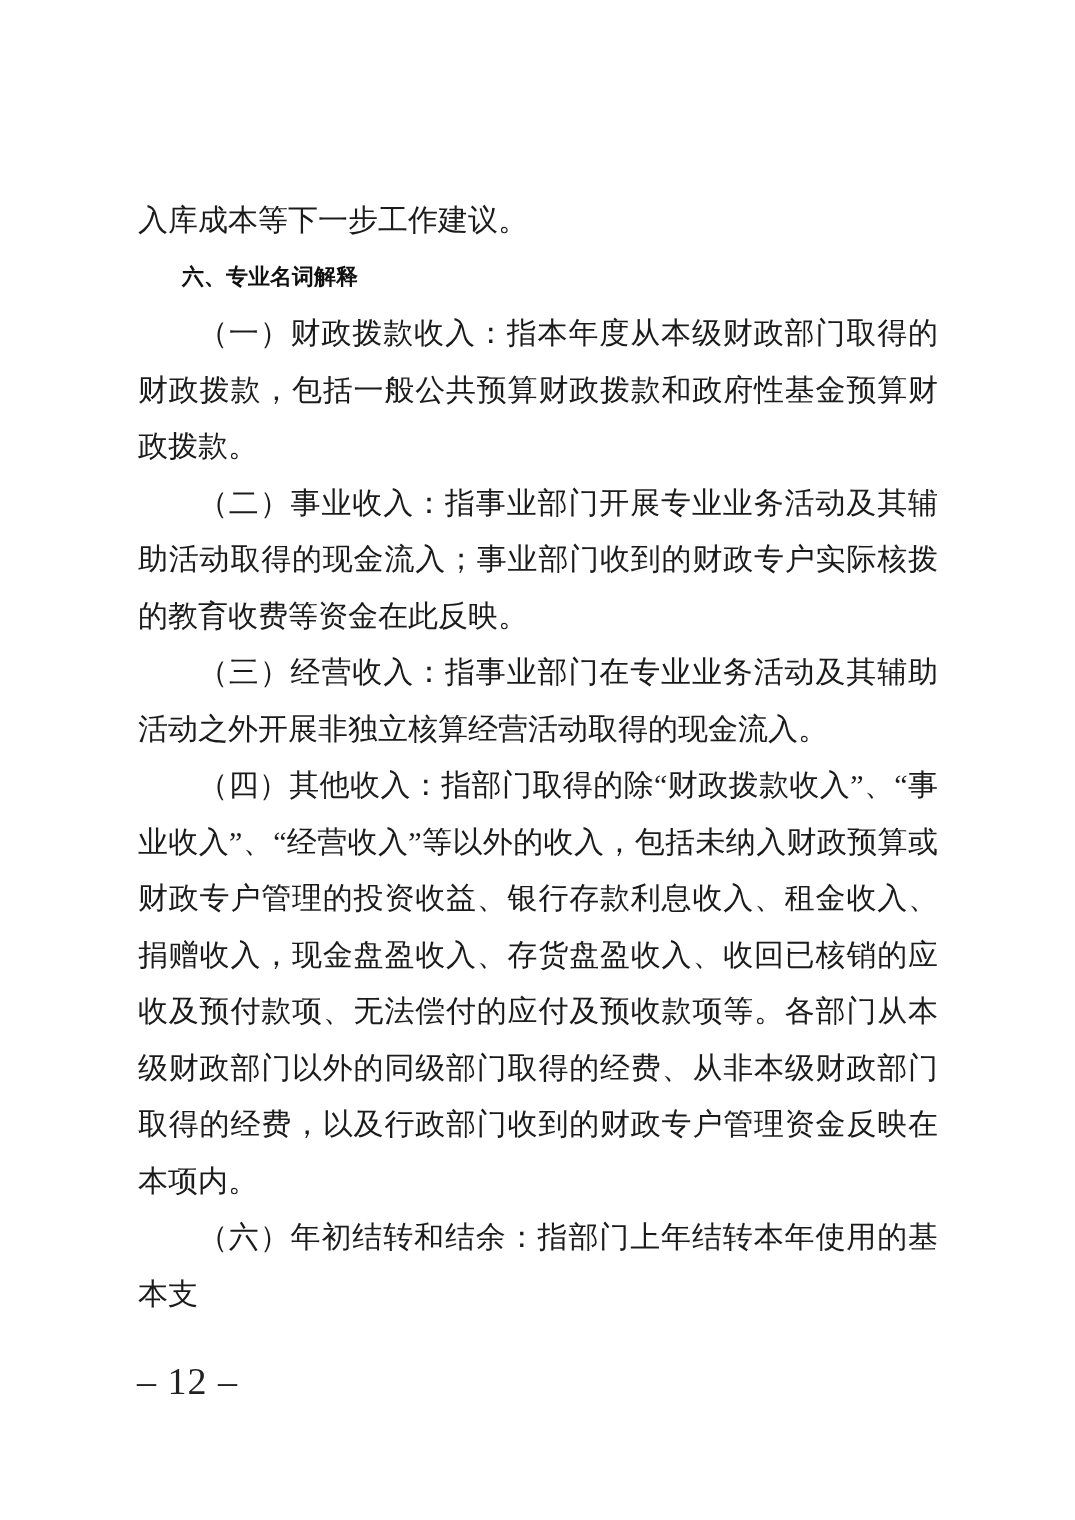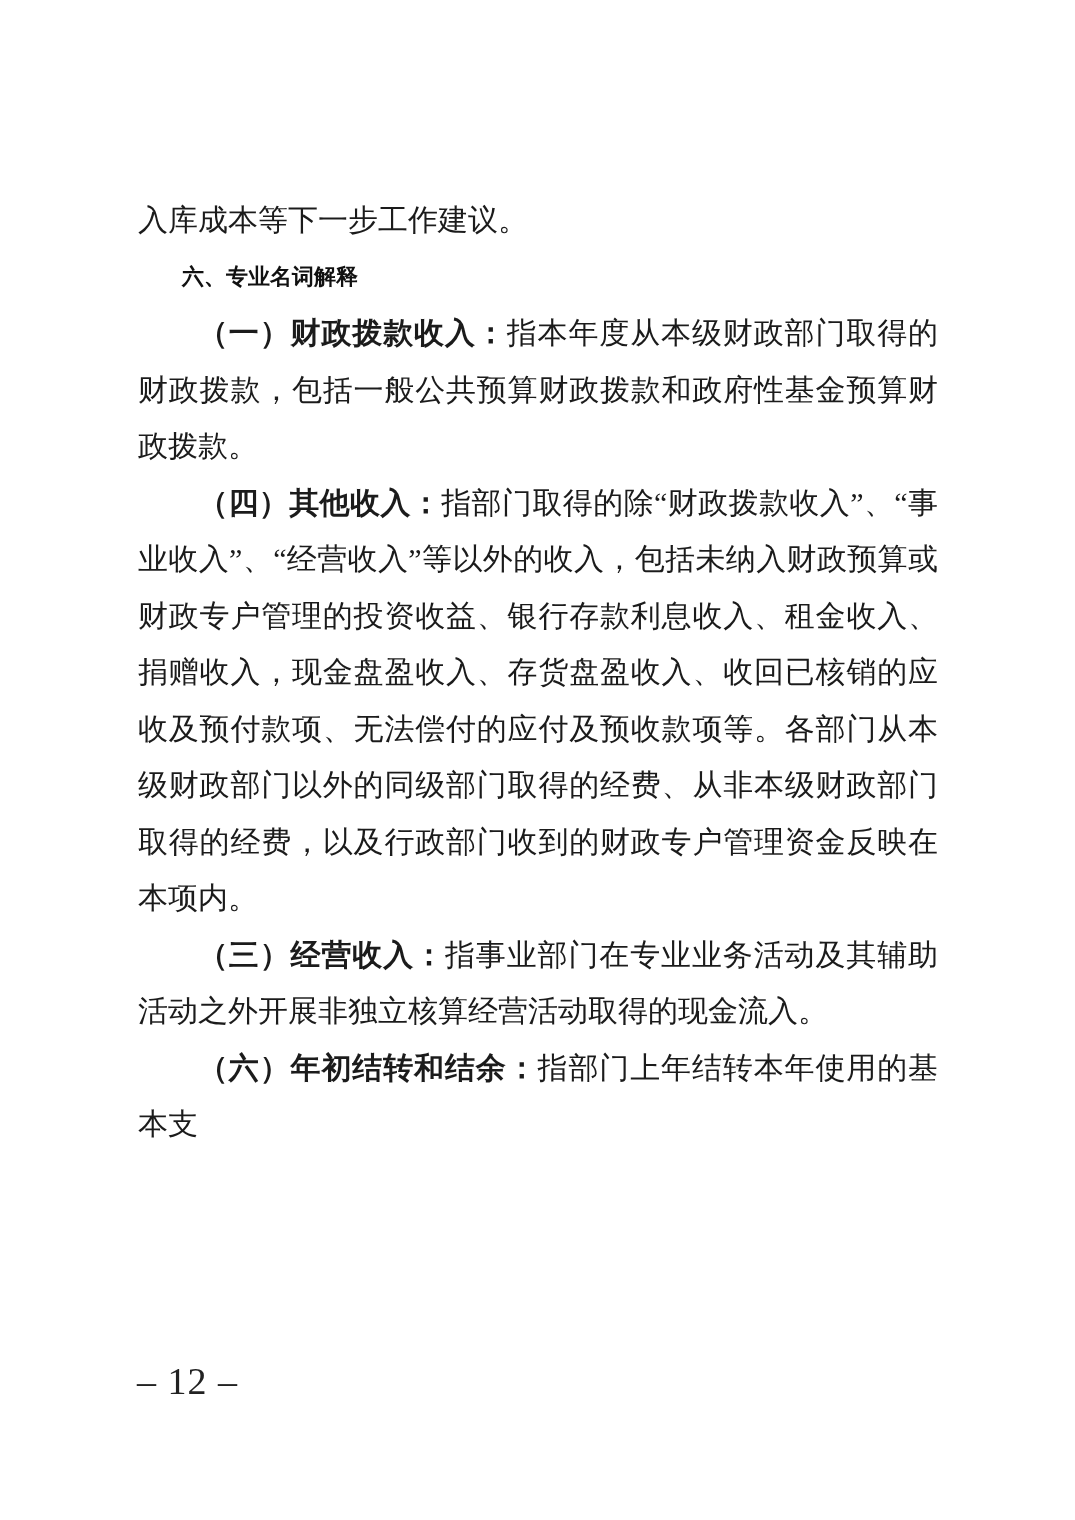--- a/index.html
+++ b/index.html
@@ -38,21 +38,21 @@
     margin: 0;
     padding: 0;
     text-indent: 2em;
     font-family: "Liberation Sans", "DejaVu Sans", sans-serif;
     font-weight: 700;
     font-size: 22px;
     line-height: 56.5px;
     color: #111111;
   }
   .term {
-    font-weight: 700;
+    font-weight: 400;
   }
   .page-number {
     position: absolute;
     left: 137px;
     top: 1363px;
     color: #222222;
     font-family: "Liberation Serif", "DejaVu Serif", serif;
     font-size: 38px;
     line-height: 36px;
     letter-spacing: 1px;
@@ -63,24 +63,25 @@
 
 <div class="page">
   <div class="content">
 
     <p class="intro">入库成本等下一步工作建议。</p>
 
     <p class="section-heading">六、专业名词解释</p>
 
     <p><span class="term">（一）财政拨款收入：</span><span>指本年度从本级财政部门取得的财政拨款，包括一般公共预算财政拨款和政府性基金预算财政拨款。</span></p>
 
+    <p><span class="term">（二）事业收入：</span><span>指事业部门开展专业业务活动及其辅助活动取得的现金流入；事业部门收到的财政专户实际核拨的教育收费等资金在此反映。</span></p>
+
+    <p><span class="term">（三）经营收入：</span><span>指事业部门在专业业务活动及其辅助活动之外开展非独立核算经营活动取得的现金流入。</span></p>
 
     <p><span class="term">（四）其他收入：</span><span>指部门取得的除“财政拨款收入”、“事业收入”、“经营收入”等以外的收入，包括未纳入财政预算或财政专户管理的投资收益、银行存款利息收入、租金收入、捐赠收入，现金盘盈收入、存货盘盈收入、收回已核销的应收及预付款项、无法偿付的应付及预收款项等。各部门从本级财政部门以外的同级部门取得的经费、从非本级财政部门取得的经费，以及行政部门收到的财政专户管理资金反映在本项内。</span></p>
-
-    <p><span class="term">（三）经营收入：</span><span>指事业部门在专业业务活动及其辅助活动之外开展非独立核算经营活动取得的现金流入。</span></p>
 
 
     <p><span class="term">（六）年初结转和结余：</span><span>指部门上年结转本年使用的基本支</span></p>
 
   </div>
 
   <div class="page-number">– 12 –</div>
 </div>
 
 </body></html>

